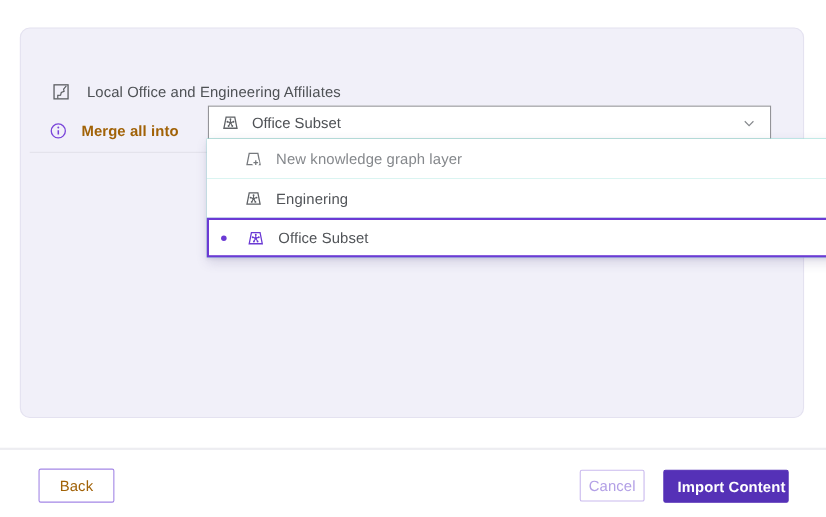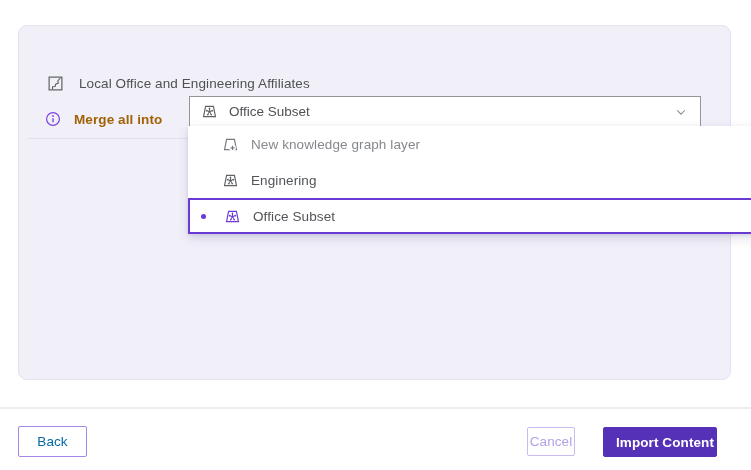--- a/index.html
+++ b/index.html
@@ -120,26 +120,26 @@
     height: 31px;
     display: flex; align-items: center; justify-content: center;
     font-family: "Liberation Sans", sans-serif;
     font-size: 13.5px;
     border-radius: 2px;
     cursor: pointer;
     background: #ffffff;
     letter-spacing: 0.1px;
   }
   .btn-back {
-    left: 18px; width: 69px;
+    left: 35px; width: 69px;
     border: 1.5px solid #a487e6;
-    color: #0369a1;
+    color: #a16207;
   }
   .btn-cancel {
-    left: 527px; top: 427px; width: 48px; height: 29px;
+    left: 527px; top: 427px; width: 59px; height: 29px;
     border: 1.5px solid #cabaee;
     color: #b3a0e6;
   }
   .btn-import {
     left: 603px; top: 427px; width: 114px; height: 30px;
     background: #5531b7;
     border: 1px solid #5531b7;
     color: #ffffff;
     font-weight: 700;
     padding-left: 10px;

